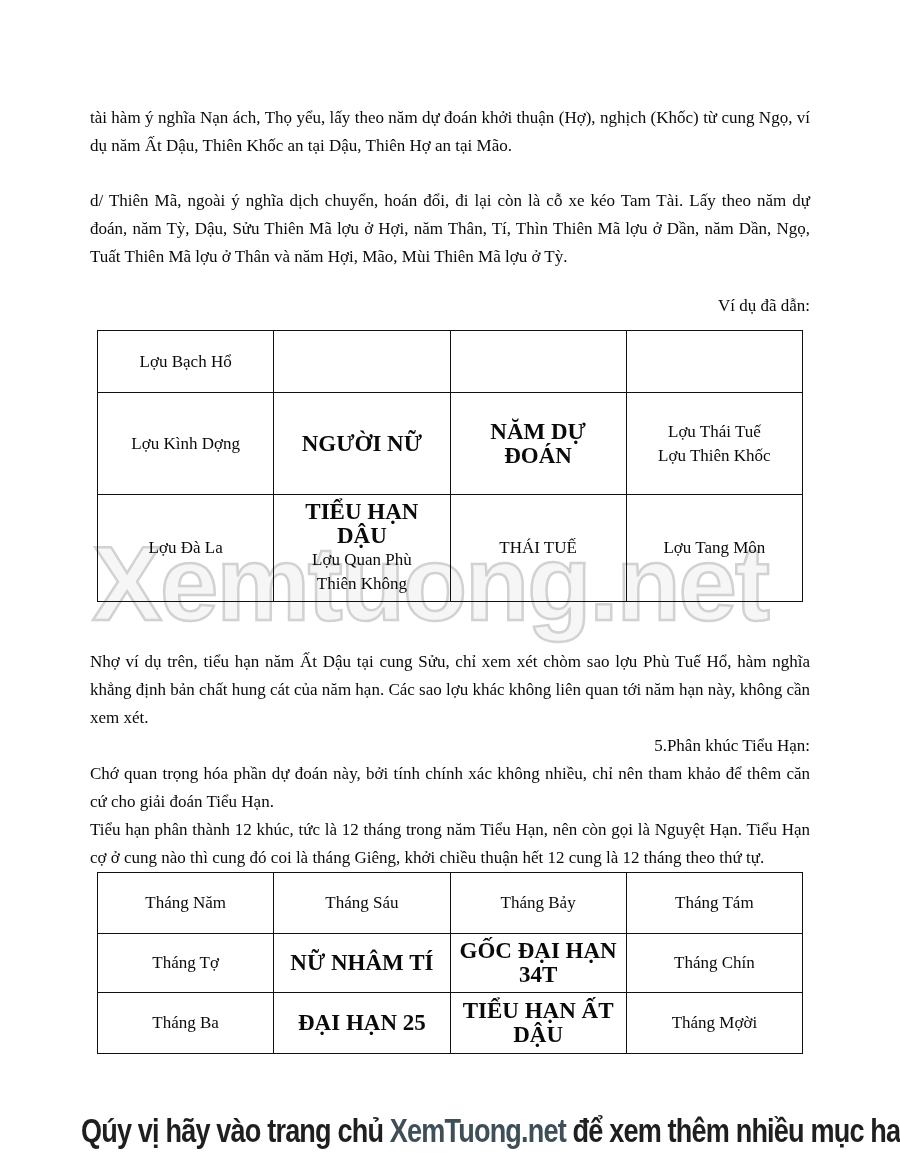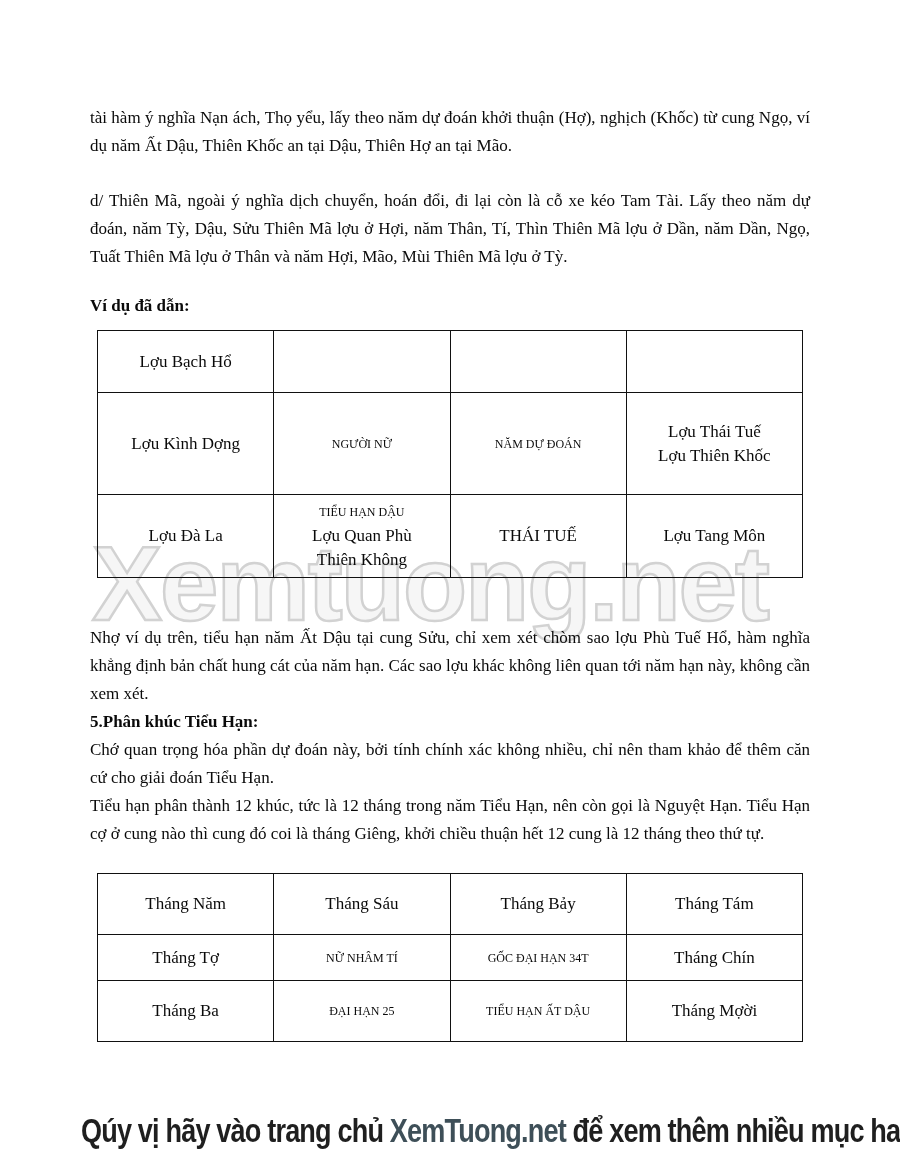--- a/index.html
+++ b/index.html
@@ -33,44 +33,44 @@
     position:relative;
     z-index:2;
     padding:104px 90px 0 90px;
   }
   p{
     margin:0;
     font-size:17px;
     line-height:28px;
     text-align:justify;
   }
-  p.noj{text-align:left;font-weight:bold;}
+  p.noj{text-align:right;}
   .gap-a{margin-top:27px;}
   .gap-b{margin-top:21px;}
   .doc-table{
     border-collapse:collapse;
     width:706px;
     margin-left:7px;
     table-layout:fixed;
     position:relative;
     z-index:2;
     background:transparent;
   }
   .doc-table.t1{margin-top:10px;}
-  .doc-table.t2{margin-top:25px;}
+  .doc-table.t2{margin-top:0;}
   .doc-table td{
     border:1.5px solid #111;
     text-align:center;
     vertical-align:middle;
     padding:5px 6px;
     background:transparent;
     font-size:17px;
   }
   .cell-line{line-height:24px;}
-  .cell-line.bold{font-weight:normal;font-size:12px;}
+  .cell-line.bold{font-weight:bold;font-size:23px;}
   .after-table{margin-top:46px;}
   .footer{
     position:absolute;
     left:0;right:0;
     top:1112px;
     z-index:2;
     text-align:center;
     font-family:"Liberation Sans","DejaVu Sans",sans-serif;
     font-size:33px;
     font-weight:bold;

